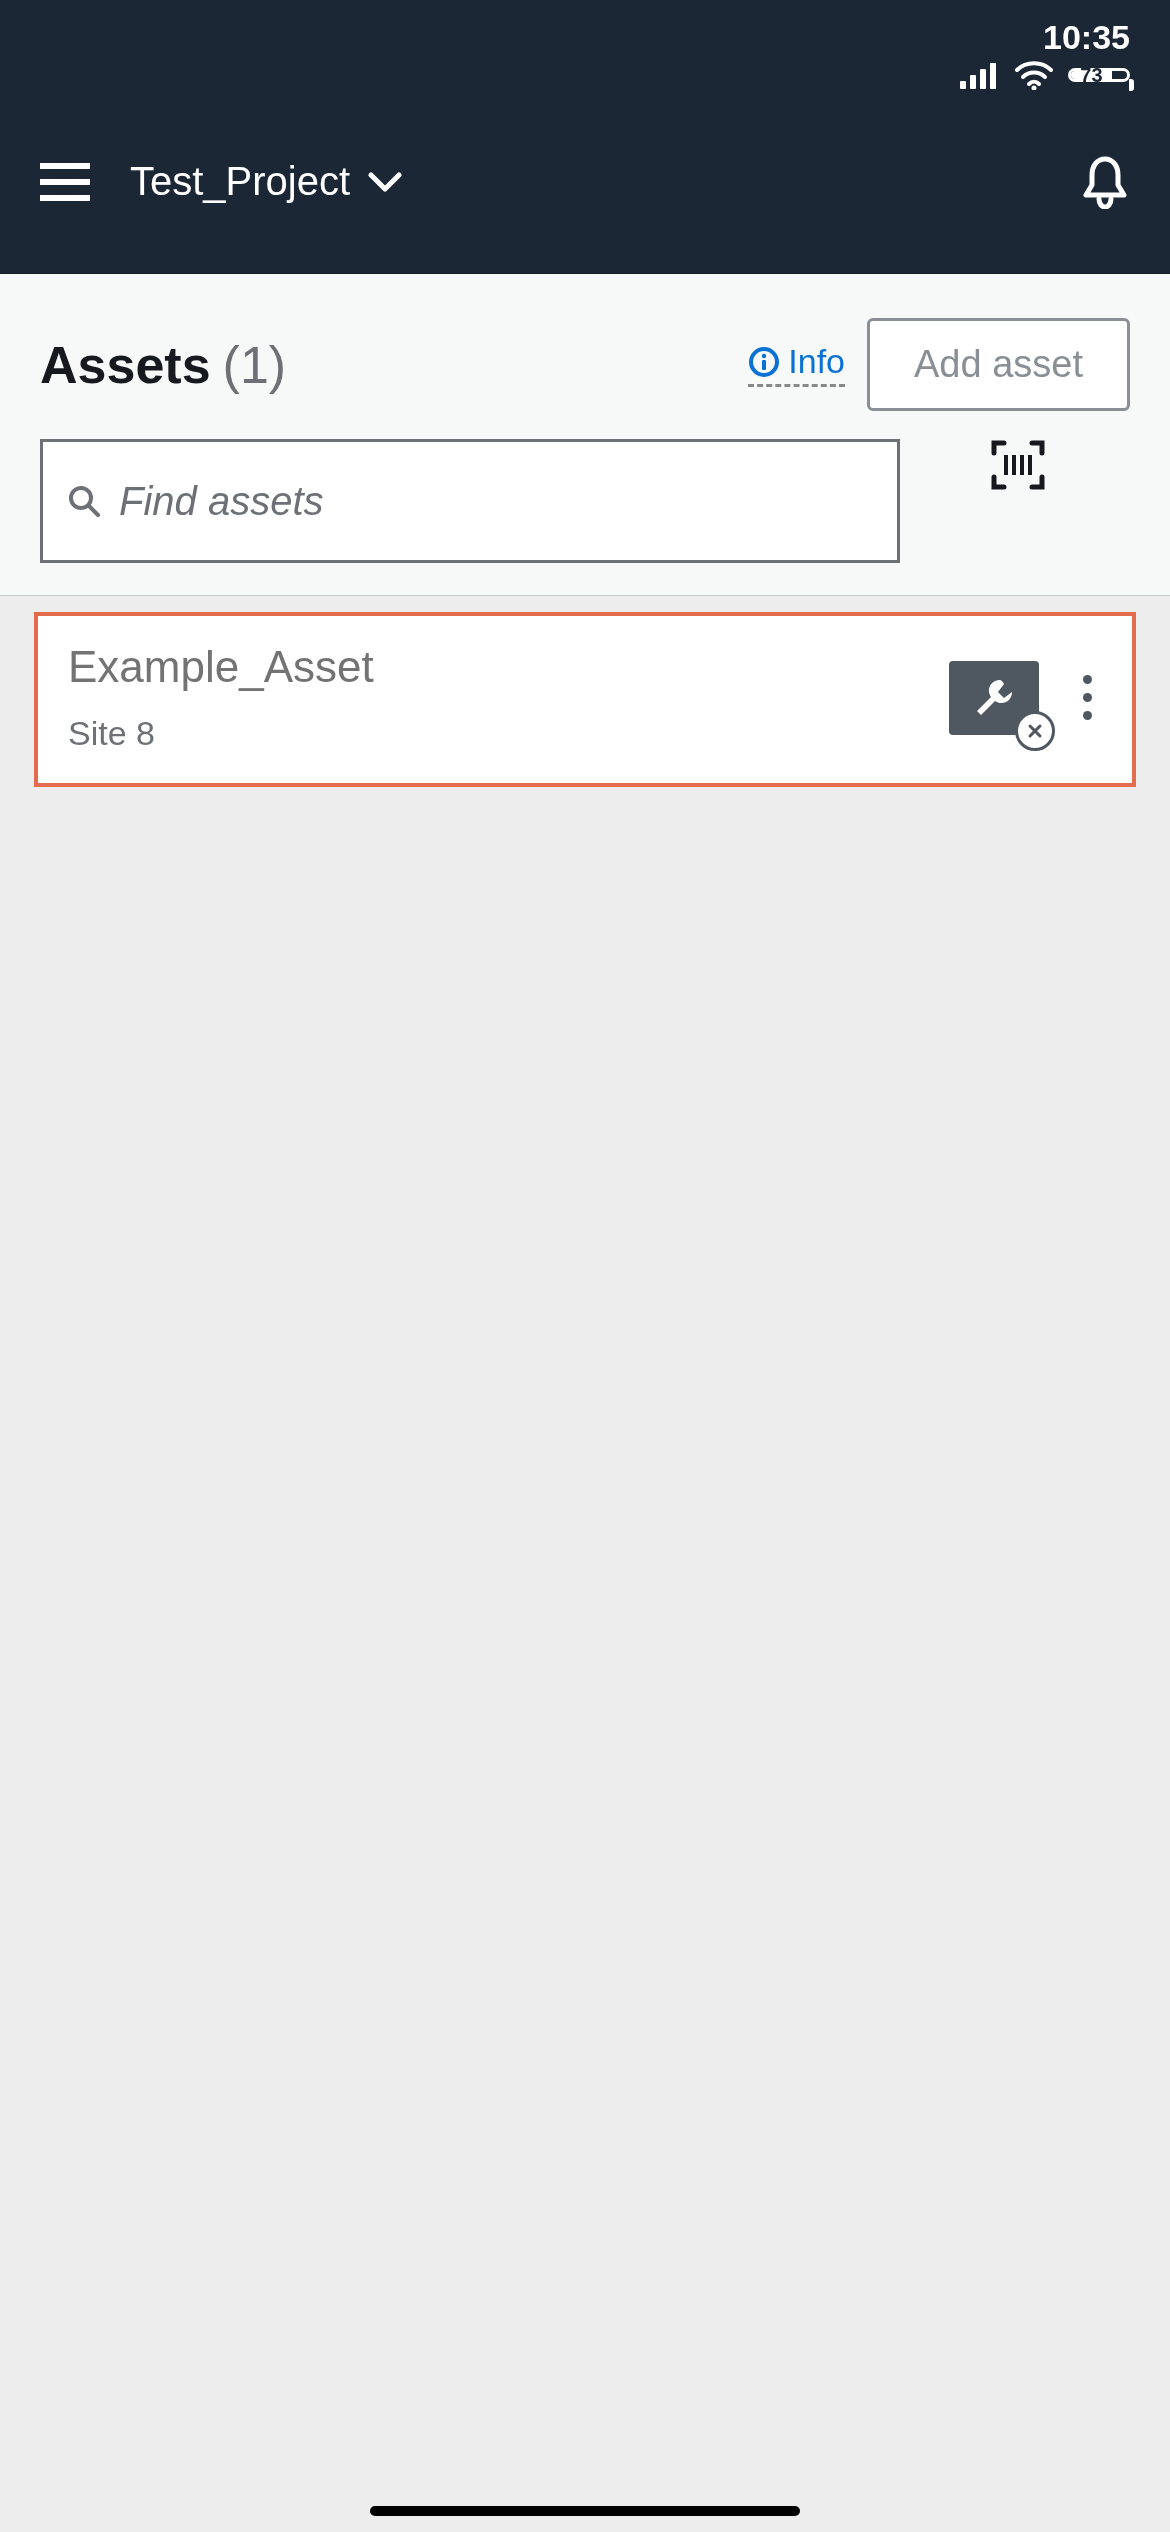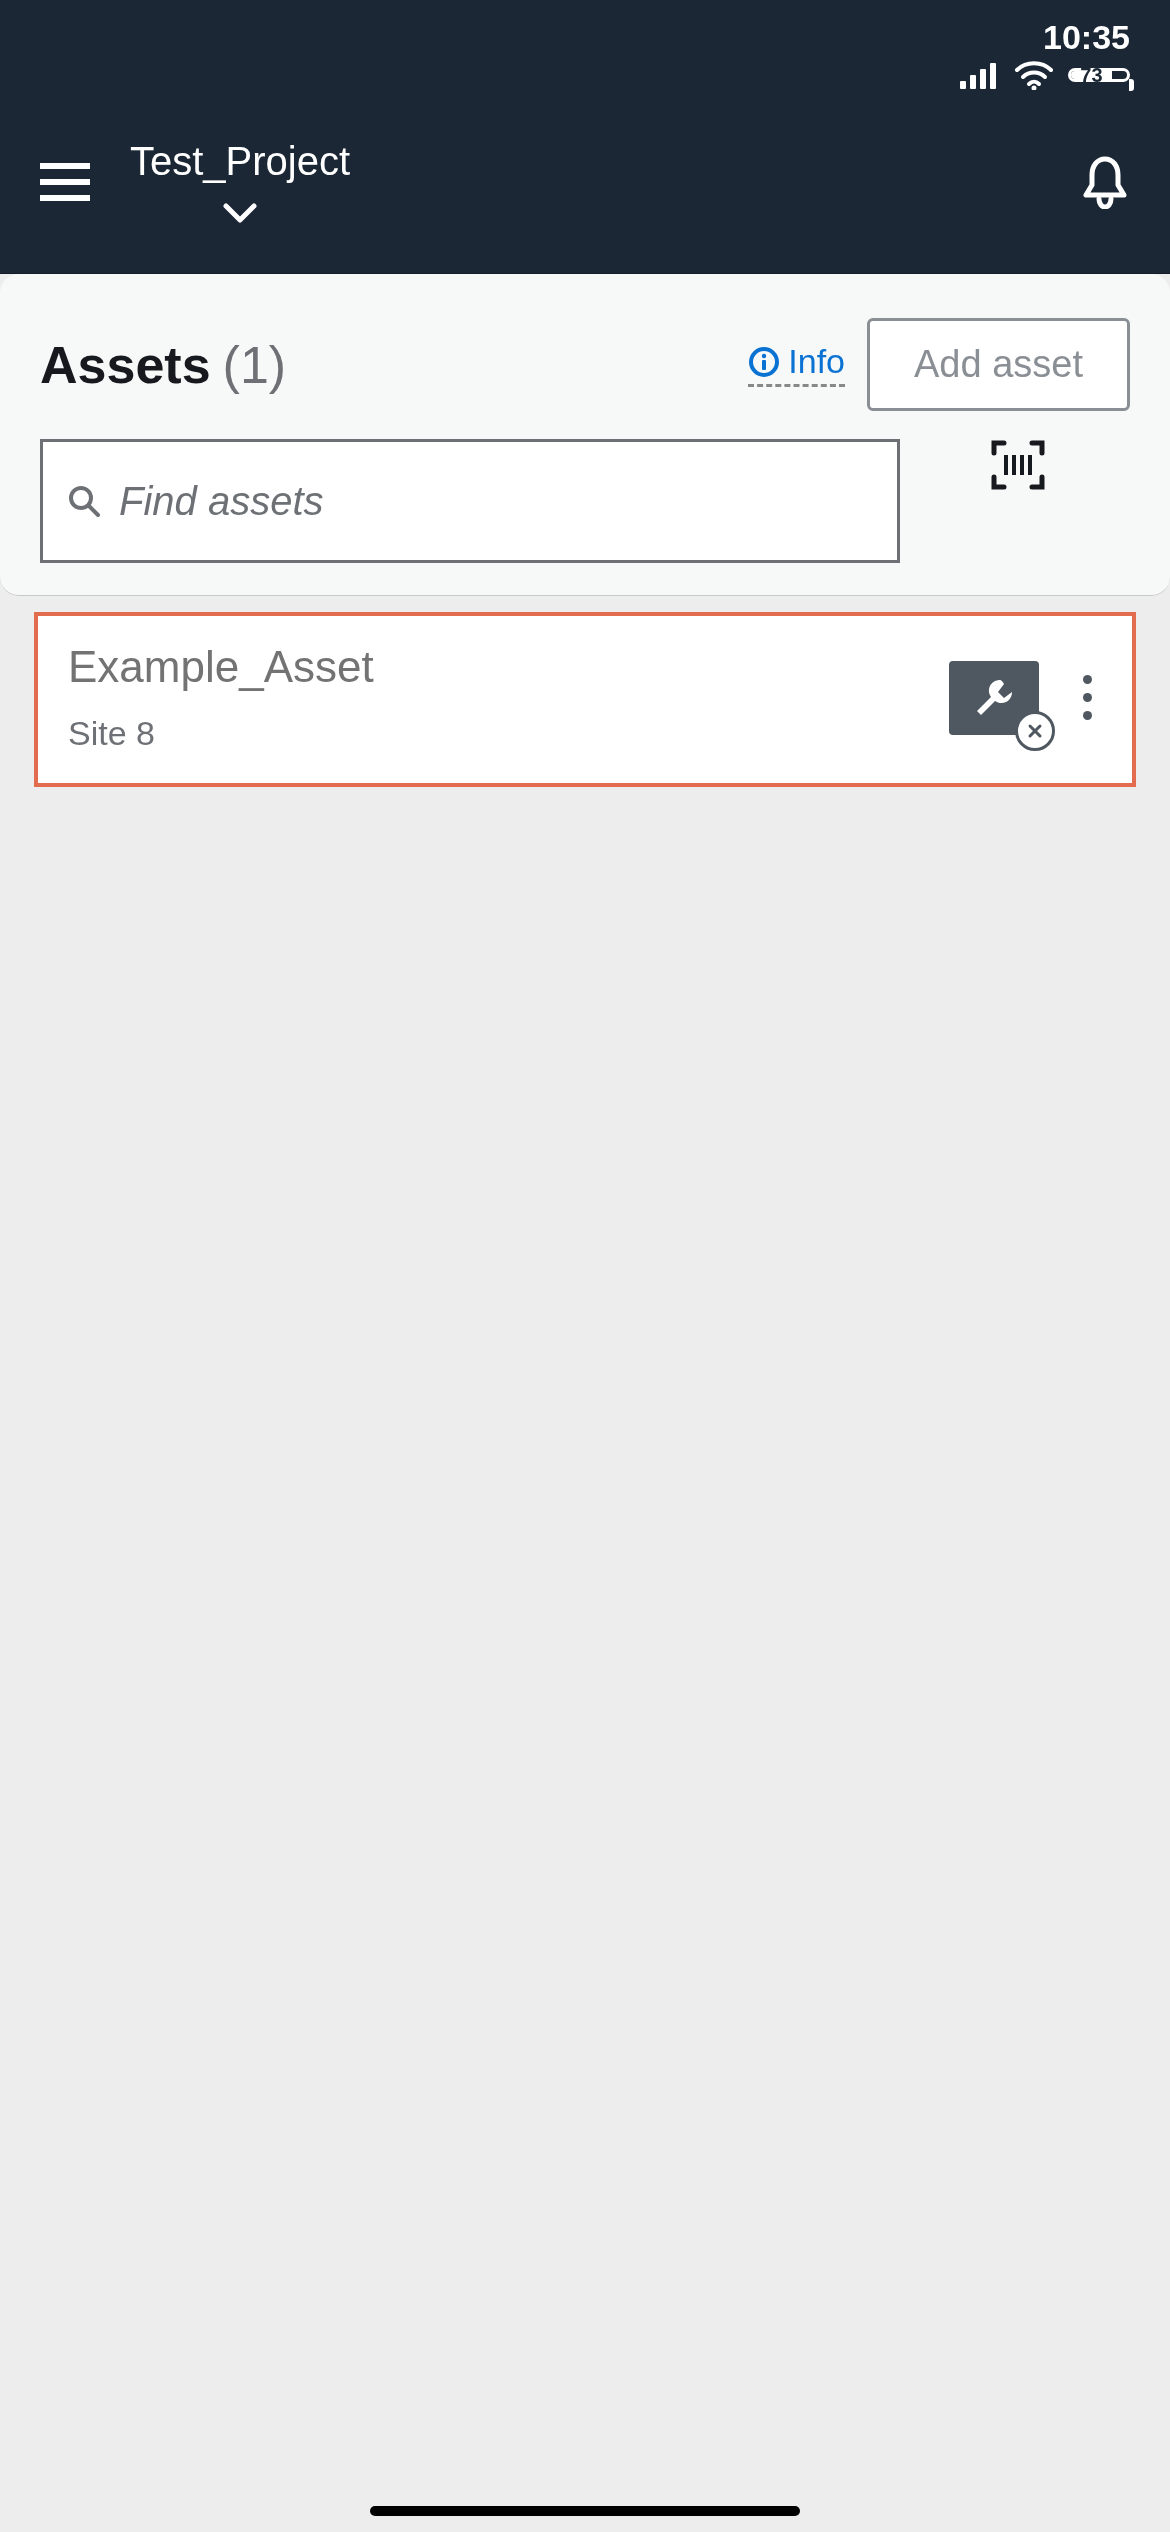--- a/index.html
+++ b/index.html
@@ -10,26 +10,26 @@
   .status-time { font-size: 34px; font-weight: 600; margin-left: 60px; }
   .status-right { display: flex; align-items: center; gap: 14px; }
   .battery-box { display: flex; align-items: center; border: 3px solid #fff; border-radius: 8px; height: 14px; width: 62px; position: relative; }
   .battery-fill { background: #fff; height: 100%; width: 73%; border-radius: 4px 0 0 4px; font-size: 20px; color: #1b2735; font-weight: 700; display: flex; align-items: center; justify-content: center; }
   .battery-tip { position: absolute; right: -7px; top: 8px; width: 5px; height: 12px; background: #fff; border-radius: 0 3px 3px 0; }
 
   
   .nav-bar { background: #1b2735; height: 184px; border-bottom: 1px solid #141d28; display: flex; align-items: center; padding: 0 40px; }
   .hamburger { display: flex; flex-direction: column; gap: 10px; margin-right: 40px; }
   .hamburger span { display: block; width: 50px; height: 6px; background: #fff; }
-  .project { display: flex; align-items: center; gap: 18px; color: #fff; font-size: 40px; font-weight: 400; flex-direction: column; }
+  .project { display: flex; align-items: center; gap: 18px; color: #fff; font-size: 40px; font-weight: 400; }
   .spacer { flex: 1; }
   .bell { color: #fff; }
 
   
-  .page-header { background: #f7f8f8; padding: 44px 40px 32px 40px; border-bottom: 1px solid #c9c9c9; border-radius: 19px; }
+  .page-header { background: #f7f8f8; padding: 44px 40px 32px 40px; border-bottom: 1px solid #c9c9c9; }
   .header-row1 { display: flex; align-items: center; }
   .page-title { font-size: 52px; font-weight: 700; color: #16191e; }
   .page-count { font-size: 52px; font-weight: 400; color: #6d7176; margin-left: 12px; }
   .info-link { margin-left: auto; display: flex; align-items: center; gap: 8px; color: #0972d3; font-size: 34px; border-bottom: 3px dashed #888; padding-bottom: 3px; }
   .add-btn { margin-left: 22px; background: #fff; border: 3px solid #8a8f95; color: #8a8f95; font-size: 38px; padding: 22px 44px; border-radius: 6px; font-weight: 500; }
   .search-row { display: flex; align-items: flex-start; margin-top: 28px; gap: 90px; }
   .search-box { flex: 0 0 860px; display: flex; align-items: center; border: 3px solid #6d7176; background: #fff; height: 124px; padding: 0 24px; gap: 18px; }
   .search-input { border: none; outline: none; font-size: 40px; font-style: italic; color: #6d7176; flex: 1; background: transparent; }
   .search-input::placeholder { color: #6d7176; font-style: italic; }
   .scan-icon { color: #16191e; }

